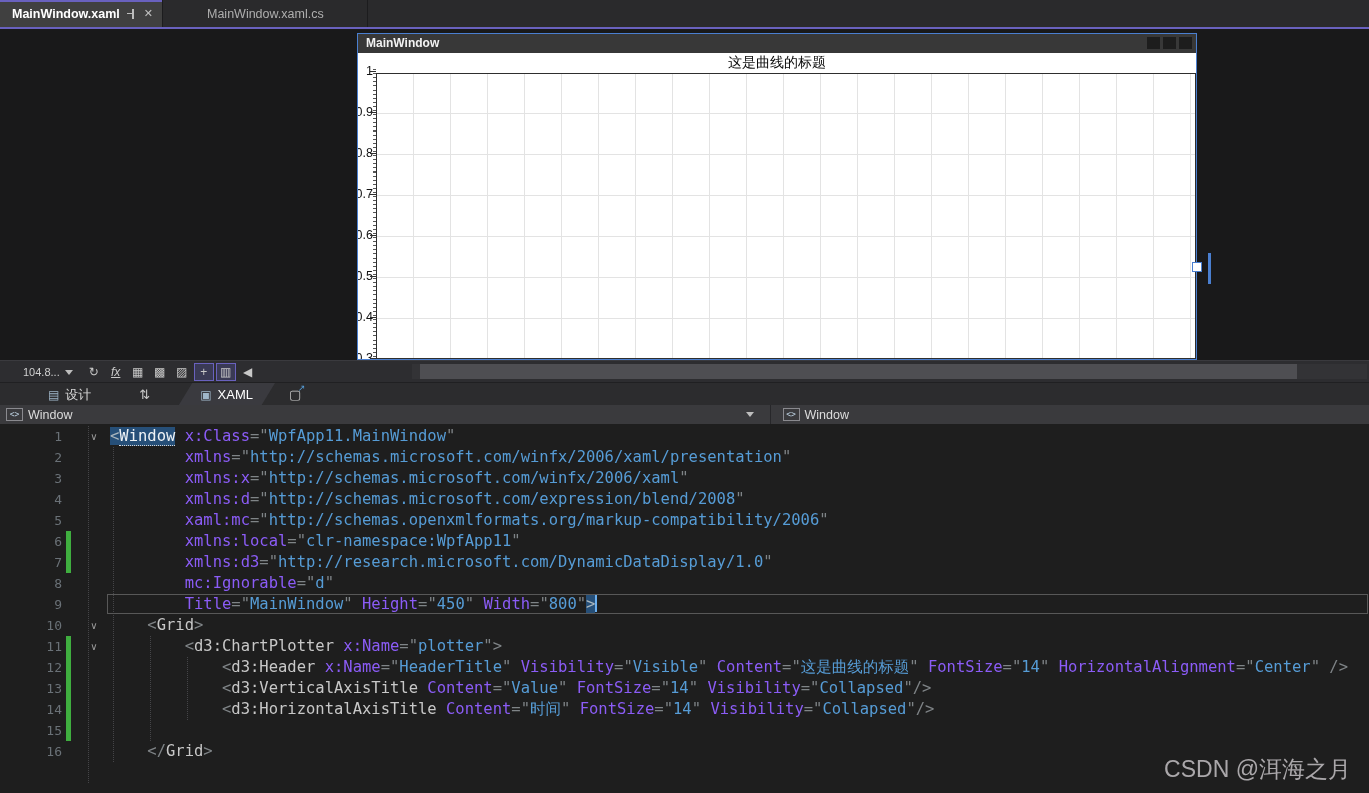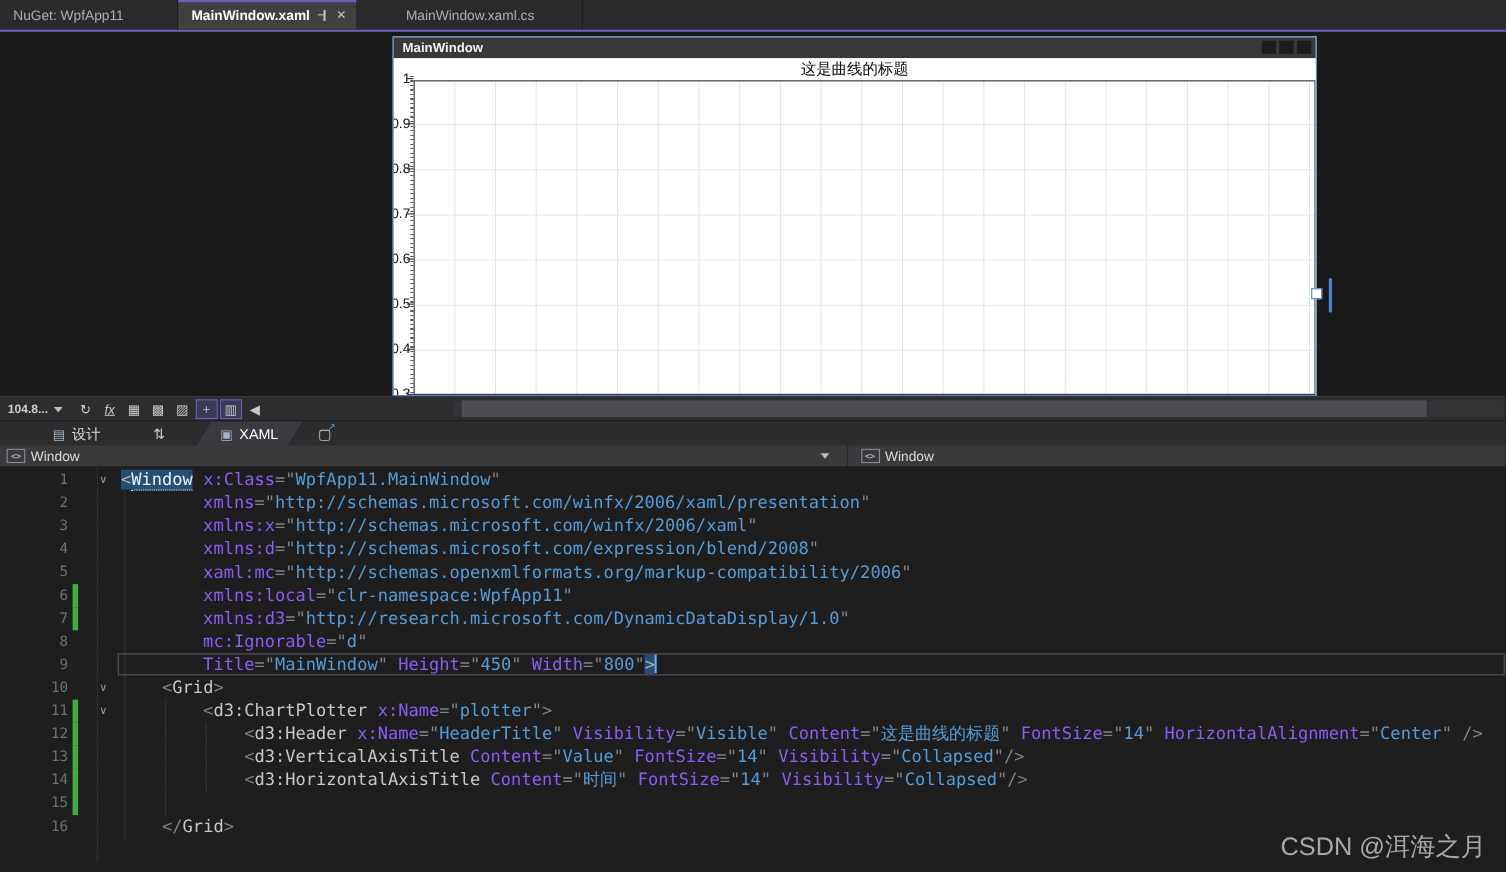--- a/index.html
+++ b/index.html
@@ -32,21 +32,21 @@
   #y-axis{position:absolute;left:0;top:0;width:18px;bottom:0;}
   .y-label{position:absolute;right:3px;font-size:12.5px;color:#141414;transform:translateY(-50%);}
   .y-tick{position:absolute;left:12px;width:6px;height:1px;background:#2e2e2e;}
   #minor-ticks{position:absolute;left:15px;top:16px;width:3px;bottom:0;
         background:repeating-linear-gradient(to bottom,#555 0,#555 1px,transparent 1px,transparent 4.1px);}
   #resize-handle{position:absolute;left:1192px;top:233px;width:8px;height:8px;background:#fff;border:1px solid #4a7fd0;}
   #adorner-bar{position:absolute;left:1208px;top:224px;width:3px;height:31px;background:#4a7fd0;}
   
   #dtoolbar{position:absolute;left:0;top:360px;width:1369px;height:22px;background:#2d2d30;
             border-top:1px solid #3a3a3e;display:flex;align-items:center;font-size:11px;}
-  #zoom-combo{display:flex;align-items:center;height:18px;margin-left:4px;padding:0 3px;color:#cfcfcf;font-weight:bold;}
+  #zoom-combo{display:flex;align-items:center;height:18px;margin-left:20px;padding:0 3px;color:#cfcfcf;}
   #zoom-combo .caret-down{margin-left:5px;border-left:4px solid transparent;border-right:4px solid transparent;
             border-top:5px solid #bdbdbd;width:0;height:0;}
   .tbtn{width:20px;height:18px;margin-left:2px;display:flex;align-items:center;justify-content:center;
         color:#c8c8c8;font-size:12px;box-sizing:border-box;}
   .tbtn.selected{border:1px solid #6961be;background:#3a3a55;}
   #dscroll{position:absolute;left:412px;top:3px;height:15px;right:2px;background:#333336;}
   #dscroll-thumb{position:absolute;left:8px;top:0;height:15px;width:877px;background:#4e4e52;}
   
   #switcher{position:absolute;left:0;top:382px;width:1369px;height:23px;background:#2c2c2e;
             border-top:1px solid #202022;display:flex;align-items:center;}
@@ -84,23 +84,20 @@
   .indent-guide{position:absolute;width:1px;border-left:1px dotted #454548;}
   #watermark{position:absolute;right:18px;bottom:8px;font-size:23px;color:rgba(195,192,195,0.85);
              font-family:Liberation Sans, sans-serif;}
 </style>
 </head>
 <body>
 
 <div id="app">
 
   <div id="tabbar">
-    <div class="doc-tab" style="width:137px;">
-      <span>NuGet: WpfApp11</span>
-    </div>
     <div class="doc-tab active" style="width:138px;">
       <span>MainWindow.xaml</span>
       <span class="tab-pin"></span>
       <span class="tab-close">✕</span>
     </div>
     <div class="doc-tab" style="width:148px;padding-left:44px;">
       <span>MainWindow.xaml.cs</span>
     </div>
   </div>
 

